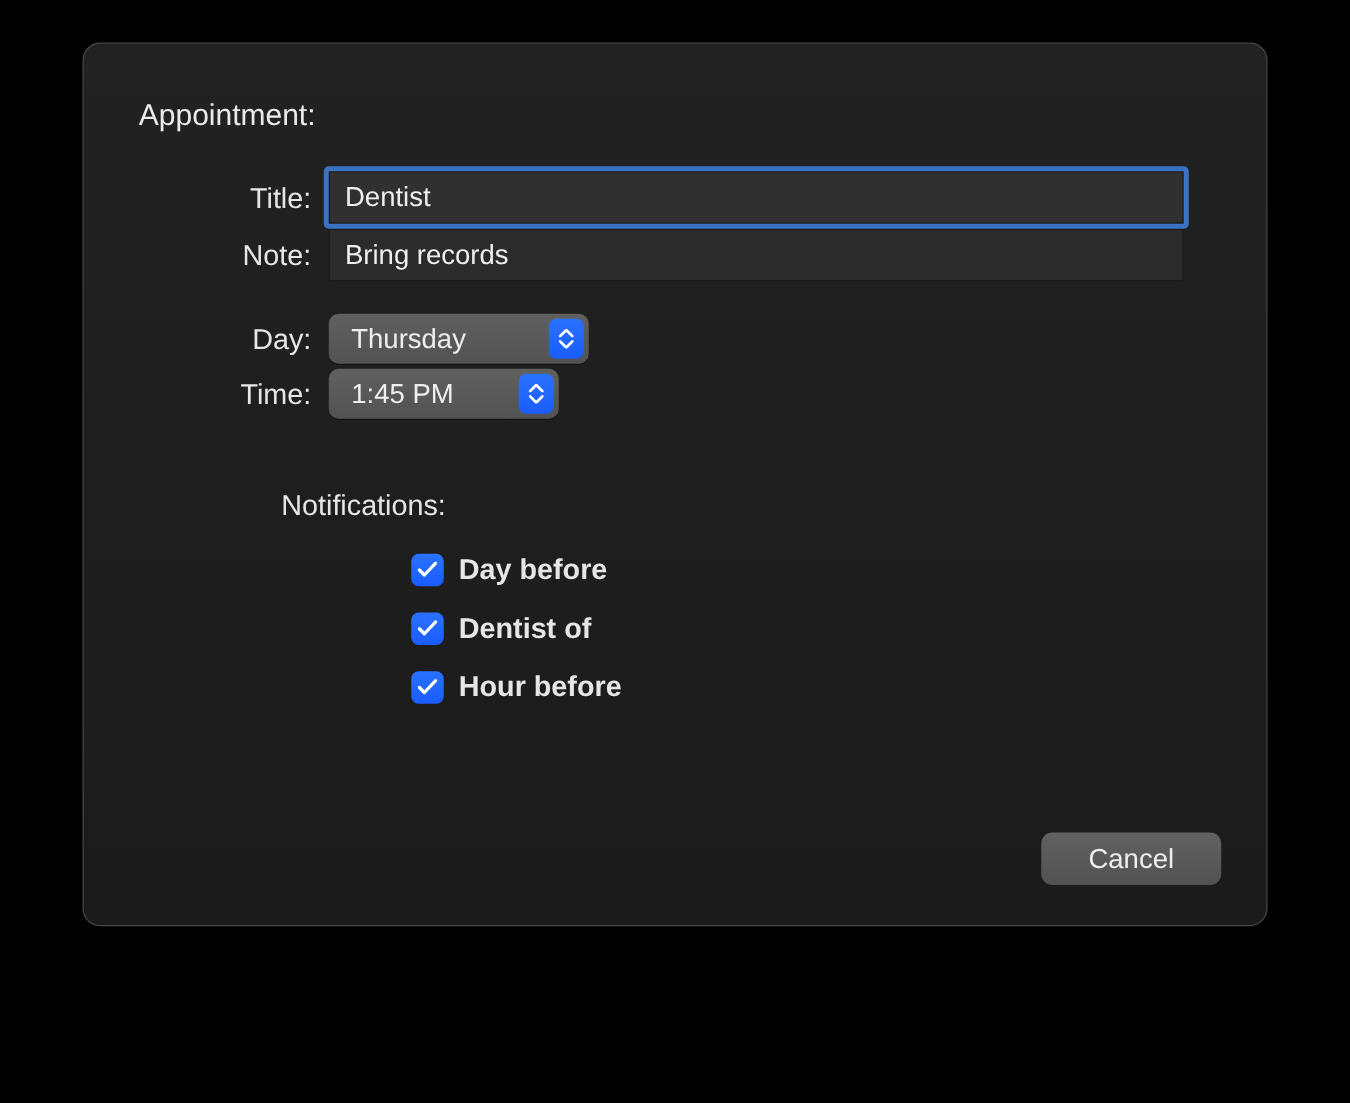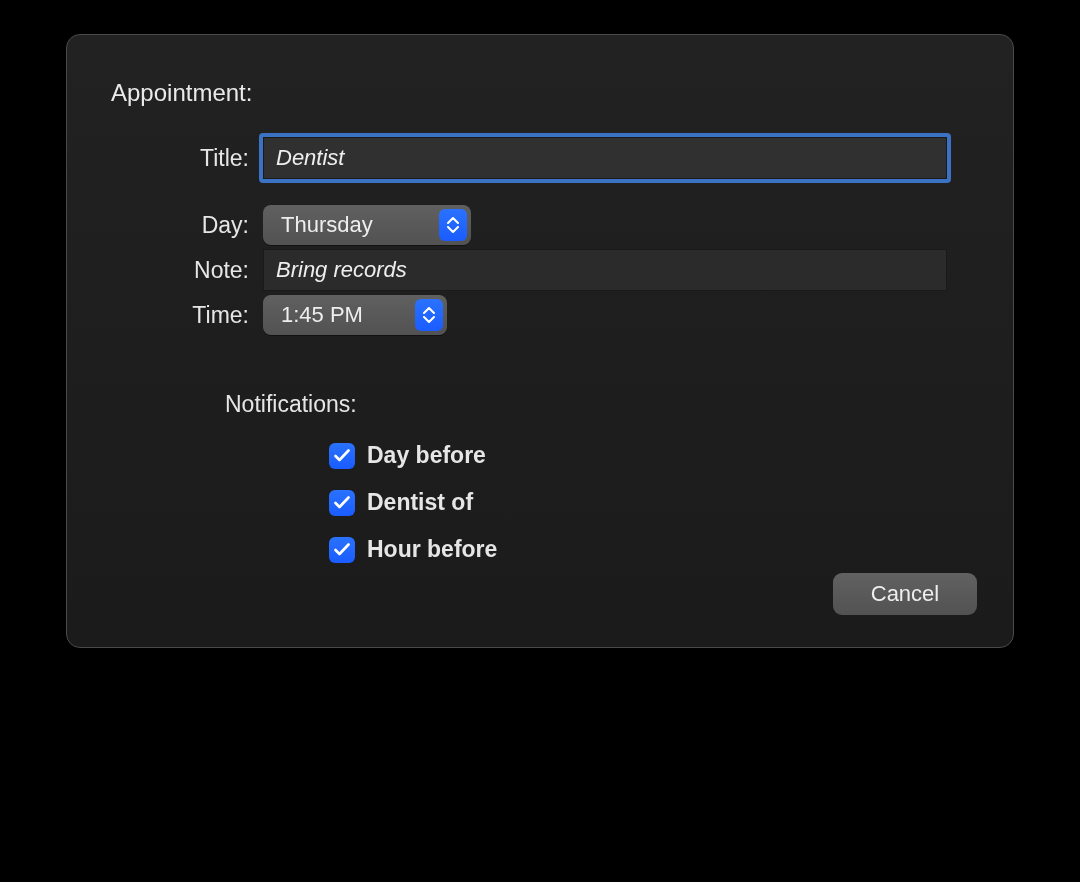--- a/index.html
+++ b/index.html
@@ -15,21 +15,21 @@
     font-size: 22px;
     color: #e6e6e6;
     overflow: hidden;
     position: relative;
   }
   .dialog {
     position: absolute;
     left: 66px;
     top: 34px;
     width: 948px;
-    height: 614px;
+    height: 707px;
     background: #1e1e1e;
     background: linear-gradient(#222 0%, #1e1e1e 50%, #1b1b1b 100%);
     border: 1px solid #4a4a4a;
     border-radius: 14px;
     box-shadow: 0 12px 40px rgba(0,0,0,0.8);
     padding: 44px 36px 30px 36px;
   }
   .section-title {
     font-size: 24px;
     font-weight: 400;
@@ -55,21 +55,20 @@
   .text-input {
     flex: 0 0 auto;
     height: 42px;
     background: #2f2f2f;
     border: 1px solid #1a1a1a;
     color: #eee;
     font-size: 22px;
     padding: 4px 12px;
     outline: none;
     border-radius: 0;
-    font-style: italic;
   }
   .text-input.title {
     width: 684px;
     background: #303030;
   }
   .text-input.note {
     width: 684px;
     background: #2b2b2b;
   }
   .focus-ring {
@@ -196,39 +195,39 @@
 
   <div class="form-area">
 
     <div class="row">
       <div class="field-label">Title:</div>
       <span class="focus-ring">
         <input type="text" class="text-input title" value="Dentist" style="">
       </span>
     </div>
 
+    <div class="row">
+      <div class="field-label">Note:</div>
+      <input type="text" class="text-input note" value="Bring records" style="">
+    </div>
+
     <div class="row" style="margin-top:26px">
       <div class="field-label">Day:</div>
       <div class="popup-select" style="width:208px">
         <span class="val">Thursday</span>
         <span style="flex:1"></span>
         <span class="stepper">
           <svg width="12" height="7" viewBox="0 0 12 7">
               <path d="M1 6 L6 1 L11 6" stroke="#fff" stroke-width="2" fill="none" stroke-linecap="round" stroke-linejoin="round"></path>
             </svg>
           <svg width="12" height="7" viewBox="0 0 12 7">
               <path d="M1 1 L6 6 L11 1" stroke="#fff" stroke-width="2" fill="none" stroke-linecap="round" stroke-linejoin="round"></path>
             </svg>
         </span>
       </div>
-    </div>
-
-    <div class="row">
-      <div class="field-label">Note:</div>
-      <input type="text" class="text-input note" value="Bring records" style="">
     </div>
 
     <div class="row">
       <div class="field-label">Time:</div>
       <div class="popup-select" style="width:184px">
         <span class="val">1:45 PM</span>
         <span style="flex:1"></span>
         <span class="stepper">
           <svg width="12" height="7" viewBox="0 0 12 7">
               <path d="M1 6 L6 1 L11 6" stroke="#fff" stroke-width="2" fill="none" stroke-linecap="round" stroke-linejoin="round"></path>

